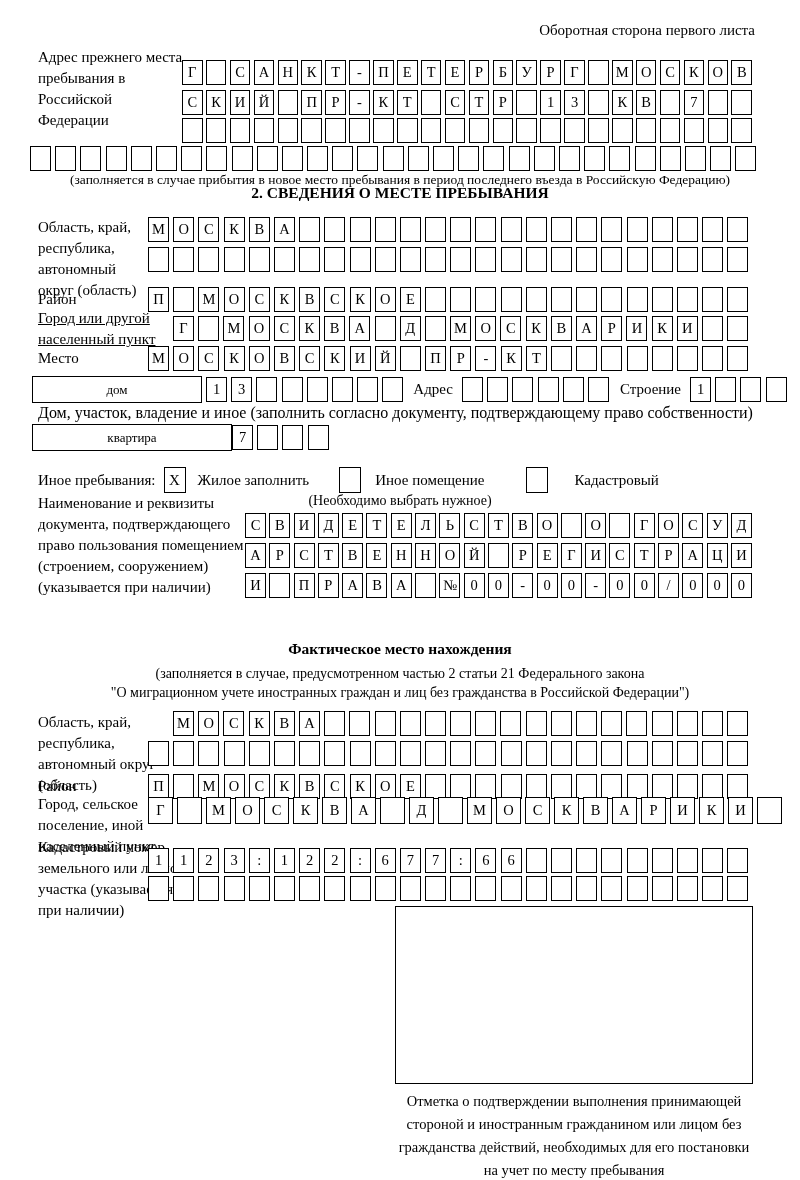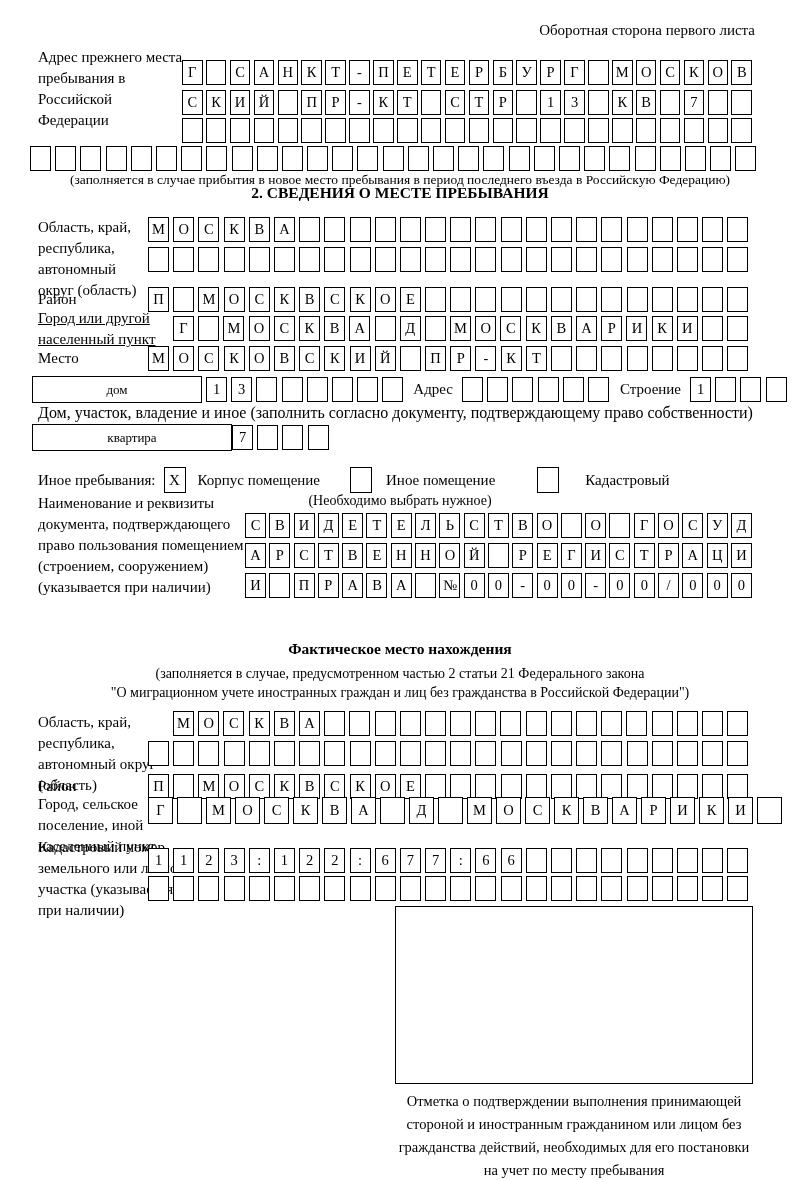--- a/index.html
+++ b/index.html
@@ -330,21 +330,21 @@
         <span class="cell">7</span>
         <span class="cell"></span>
         <span class="cell"></span>
         <span class="cell"></span>
       </div>
   </div>
 
   <div class="abs inline-row" style="left:38px;top:467px;">
     <div class="lbl">Иное пребывания:</div>
     <div class="checkbox" style="margin-left:8px;">X</div>
-    <div class="lbl" style="margin-left:12px;">Корпус помещение</div>
+    <div class="lbl" style="margin-left:12px;">Жилое заполнить</div>
     <div class="checkbox" style="margin-left:30px;"></div>
     <div class="lbl" style="margin-left:14px;">Иное помещение</div>
     <div class="checkbox" style="margin-left:42px;"></div>
     <div class="lbl" style="margin-left:26px;">Кадастровый</div>
   </div>
   <div class="abs note" style="left:200px;top:493px;width:400px;text-align:center;font-size:14px;">(Необходимо выбрать нужное)</div>
 
   <div class="abs lbl" style="left:38px;top:493px;width:206px;">Наименование и реквизиты документа, подтверждающего право пользования помещением (строением, сооружением) (указывается при наличии)</div>
   <div class="abs cells t21" style="left:245px;top:513px;">
       <span class="cell">С</span>

